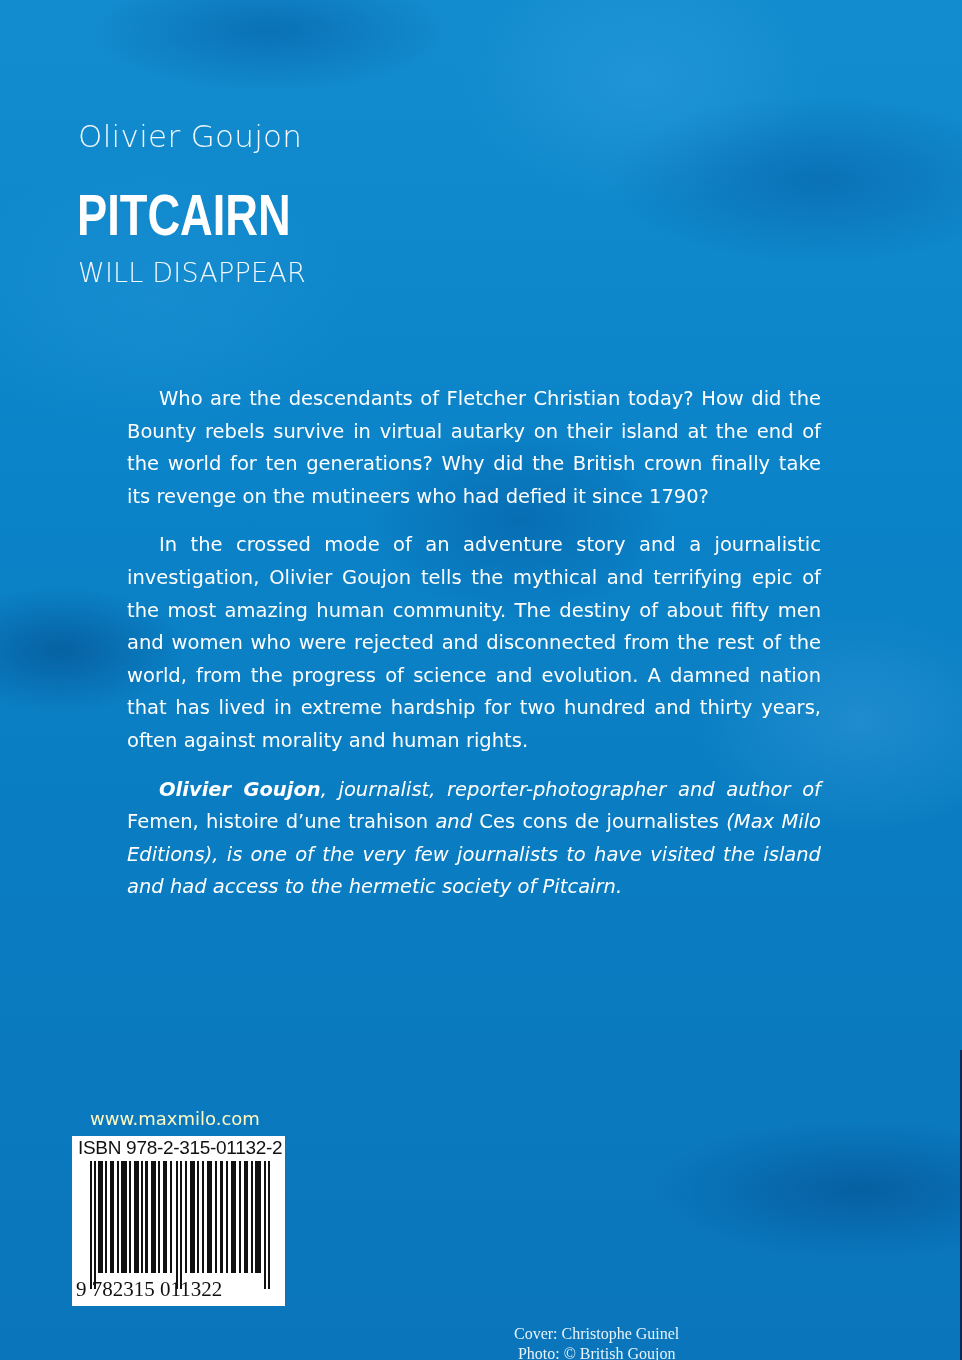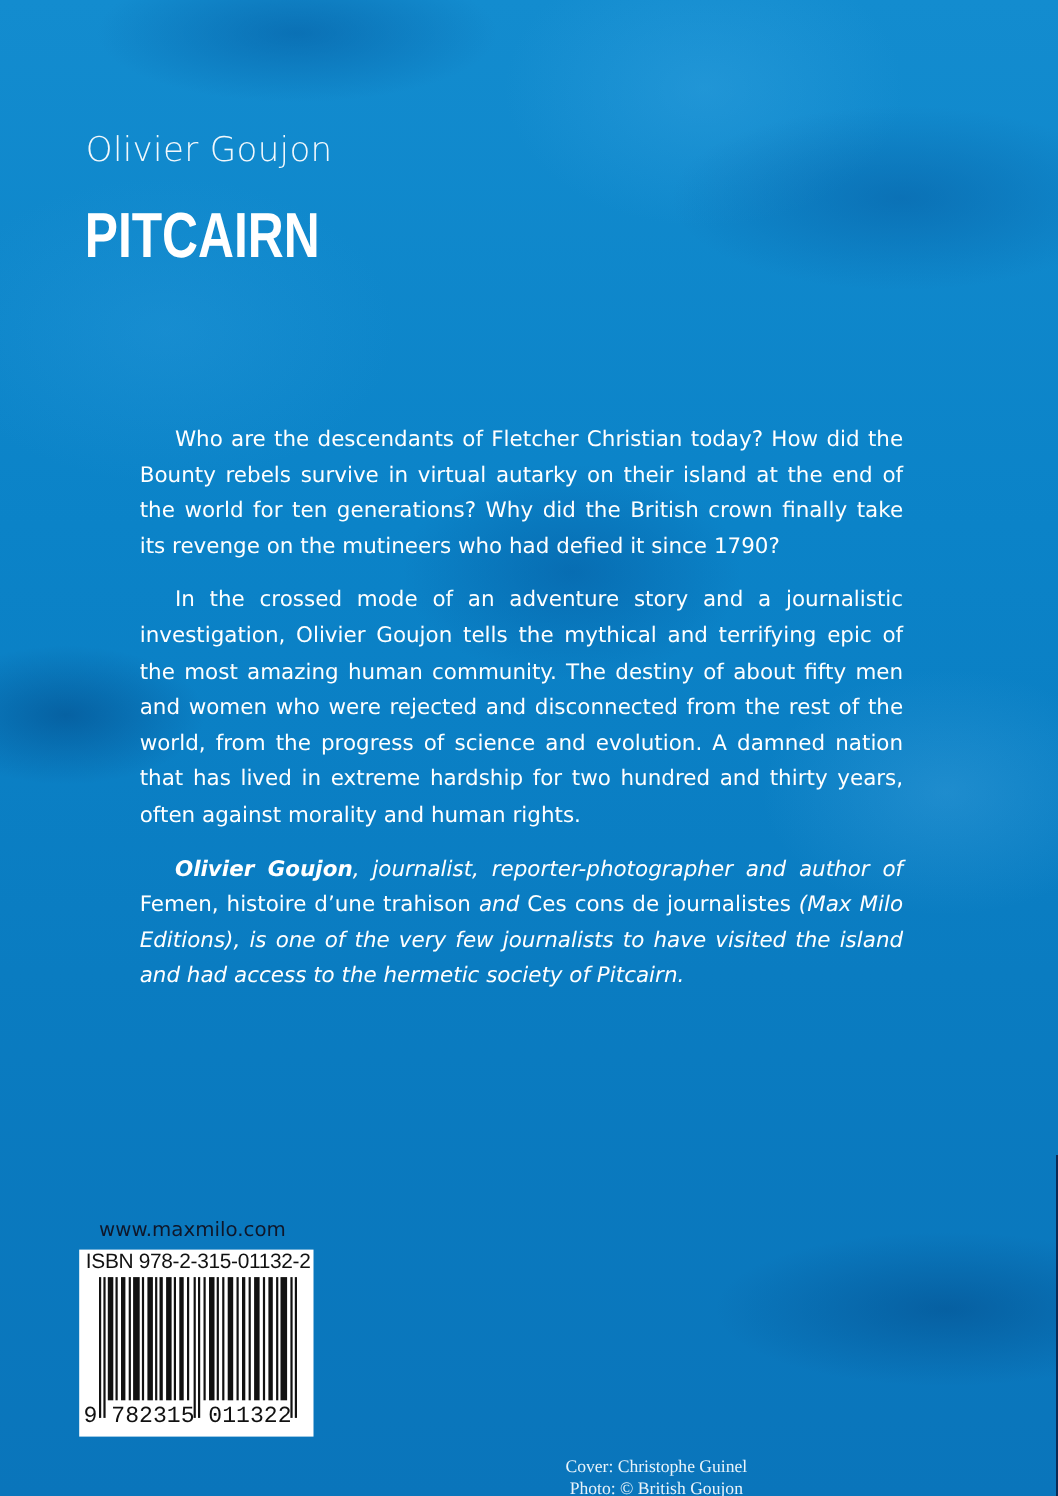--- a/index.html
+++ b/index.html
@@ -70,40 +70,40 @@
       margin: 0 0 16px 0;
       text-indent: 32px;
     }
     .body-text .bio { font-style: italic; }
     .body-text .bio b { font-weight: 700; }
     .body-text .bio .upright { font-style: normal; }
     .website {
       position: absolute; left: 90px; top: 1108px;
       font-family: "DejaVu Sans", sans-serif;
       font-size: 18px;
-      color: #0f172a;
+      color: #fef9c3;
     }
     .barcode-box {
       position: absolute; left: 72px; top: 1136px; width: 213px; height: 170px;
       background: #ffffff;
       color: #111;
     }
     .isbn {
       position: absolute; left: 6px; top: 1px;
       font-family: "Liberation Sans", sans-serif;
       font-size: 19px;
       letter-spacing: -0.3px;
       color: #111;
     }
     .bars {
       position: absolute; left: 18px; top: 25px; width: 188px; height: 128px;
     }
     .barcode-digits {
       position: absolute; left: 4px; top: 141px;
-      font-family: Liberation Mono, monospace;
+      font-family: Liberation Serif, serif;
       font-size: 21px;
       color: #111;
       white-space: pre;
       background: transparent;
     }
     .credits {
       position: absolute; left: 514px; top: 1324px;
       font-family: Liberation Serif, serif;
       font-size: 16px;
       line-height: 20px;
@@ -115,20 +115,21 @@
 <body>
 
 <div class="bg"></div>
 <div class="edge"></div>
 
 <div class="author">Olivier Goujon</div>
 
 <div class="title">PITCAIRN</div>
 
 <div class="subtitle">
+  <div>WILL DISAPPEAR</div>
 </div>
 
 <div class="body-text">
   <p>Who are the descendants of Fletcher Christian today? How did the Bounty rebels survive in virtual autarky on their island at the end of the world for ten generations? Why did the British crown finally take its revenge on the mutineers who had defied it since 1790?</p>
   <p>In the crossed mode of an adventure story and a journalistic investigation, Olivier Goujon tells the mythical and terrifying epic of the most amazing human community. The destiny of about fifty men and women who were rejected and disconnected from the rest of the world, from the progress of science and evolution. A damned nation that has lived in extreme hardship for two hundred and thirty years, often against morality and human rights.</p>
   <p class="bio"><b>Olivier Goujon</b><span>, journalist, reporter-photographer and author of </span><span class="upright">Femen, histoire d’une trahison</span><span> and </span><span class="upright">Ces cons de journalistes</span><span> (Max Milo Editions), is one of the very few journalists to have visited the island and had access to the hermetic society of Pitcairn.</span></p>
 </div>
 
 <div class="website">www.maxmilo.com</div>
 

